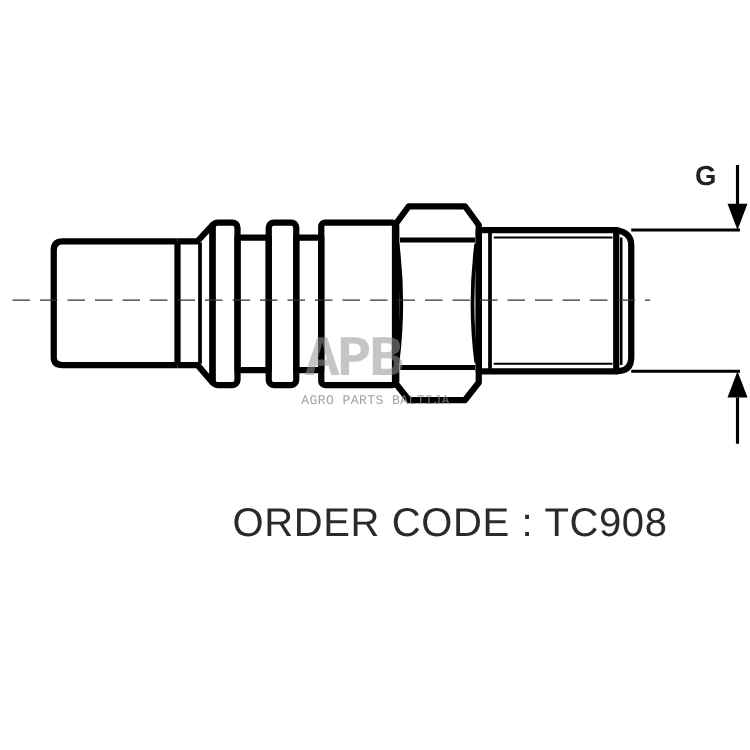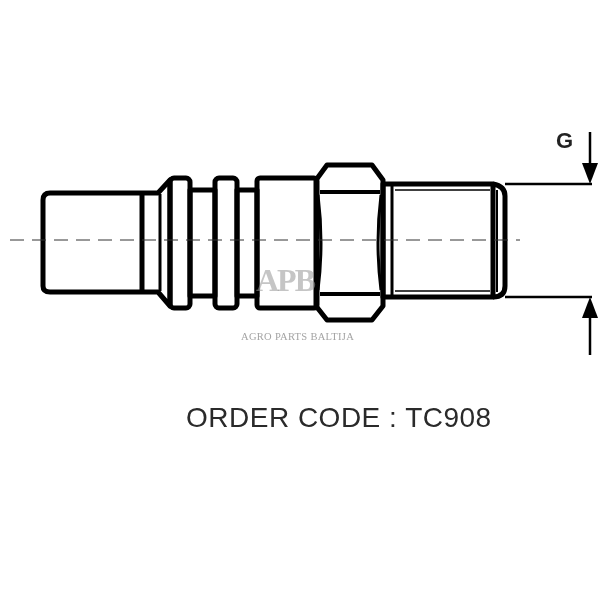--- a/index.html
+++ b/index.html
@@ -1,21 +1,21 @@
 <!DOCTYPE html>
 <html><head>
 <meta charset="utf-8">
 <style>
   html, body { margin: 0; padding: 0; background: #ffffff; }
   body { width: 600px; height: 600px; position: relative; overflow: hidden; font-family: "Liberation Sans", sans-serif; }
   #drawing { position: absolute; left: 0; top: 0; width: 600px; height: 600px; }
   .label-g { position: absolute; left: 556px; top: 128px; font-size: 22px; font-weight: bold; color: #222; font-family: "Liberation Sans", sans-serif; }
-  .watermark-logo { position: absolute; left: 256px; top: 262px; font-size: 32px; font-weight: bold; color: rgba(150,150,150,0.55); letter-spacing: -2px; font-family: Liberation Serif, serif; }
-  .watermark-text { position: absolute; left: 241px; top: 315px; font-size: 10.5px; color: rgba(140,140,140,0.8); letter-spacing: 0.3px; font-family: Liberation Serif, serif; margin-top: 16px; }
-  .order-lines { position: absolute; left: 186px; top: 400px; font-size: 28px; color: #2a2a2a; line-height: 36px; font-family: "Liberation Sans", sans-serif; letter-spacing: 0.5px; }
+  .watermark-logo { position: absolute; left: 244px; top: 262px; font-size: 46px; font-weight: bold; color: rgba(150,150,150,0.55); letter-spacing: -2px; font-family: Liberation Mono, monospace; }
+  .watermark-text { position: absolute; left: 241px; top: 315px; font-size: 10.5px; color: rgba(140,140,140,0.8); letter-spacing: 0.3px; font-family: Liberation Mono, monospace; }
+  .order-lines { position: absolute; left: 186px; top: 400px; font-size: 32px; color: #2a2a2a; line-height: 36px; font-family: "Liberation Sans", sans-serif; letter-spacing: 0.5px; }
 </style>
 </head>
 <body>
 
 <svg id="drawing" viewBox="0 0 600 600" xmlns="http://www.w3.org/2000/svg">
   <g fill="none" stroke="#000" stroke-width="5" stroke-linejoin="round">
 
     <path d="M142,193 L50,193 Q43,193 43,200 L43,286 Q43,292 50,292 L142,292"></path>
     <line x1="142" y1="193" x2="142" y2="292"></line>
 

